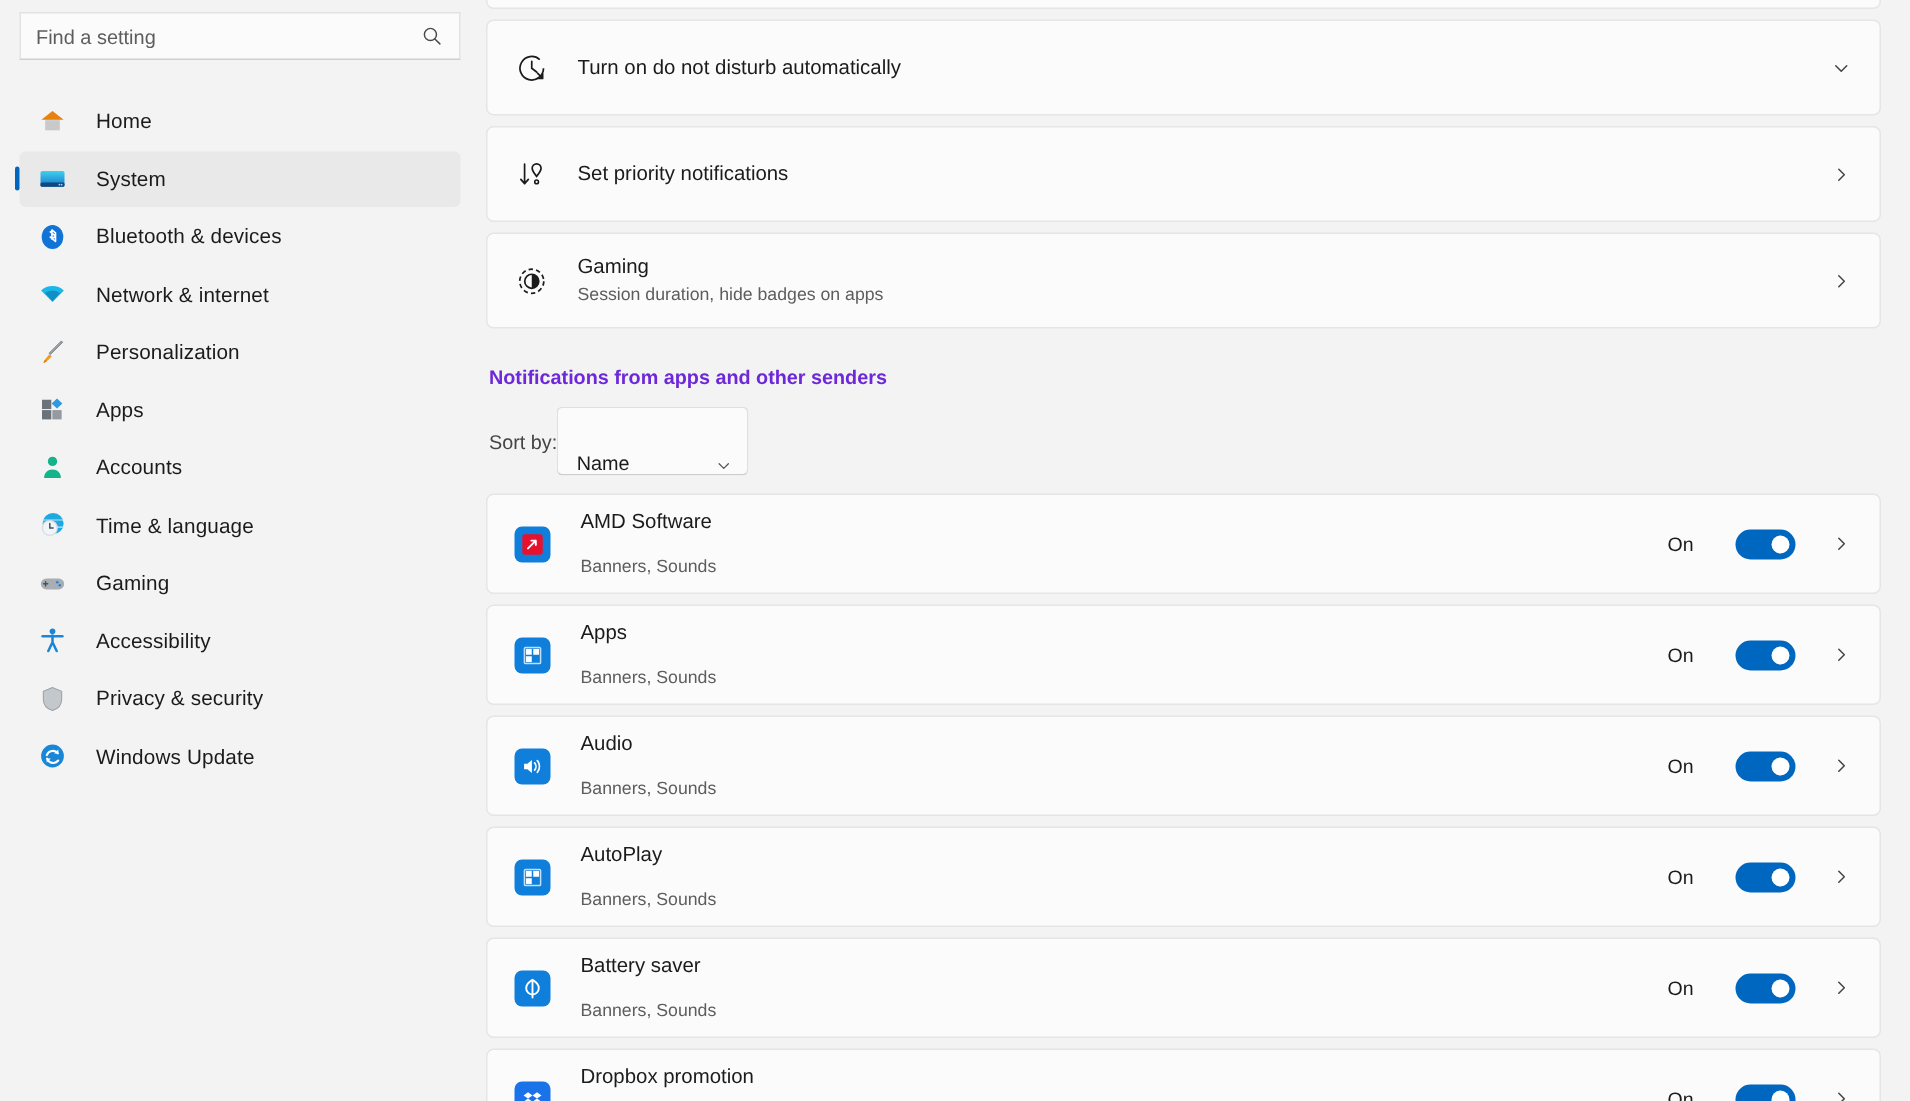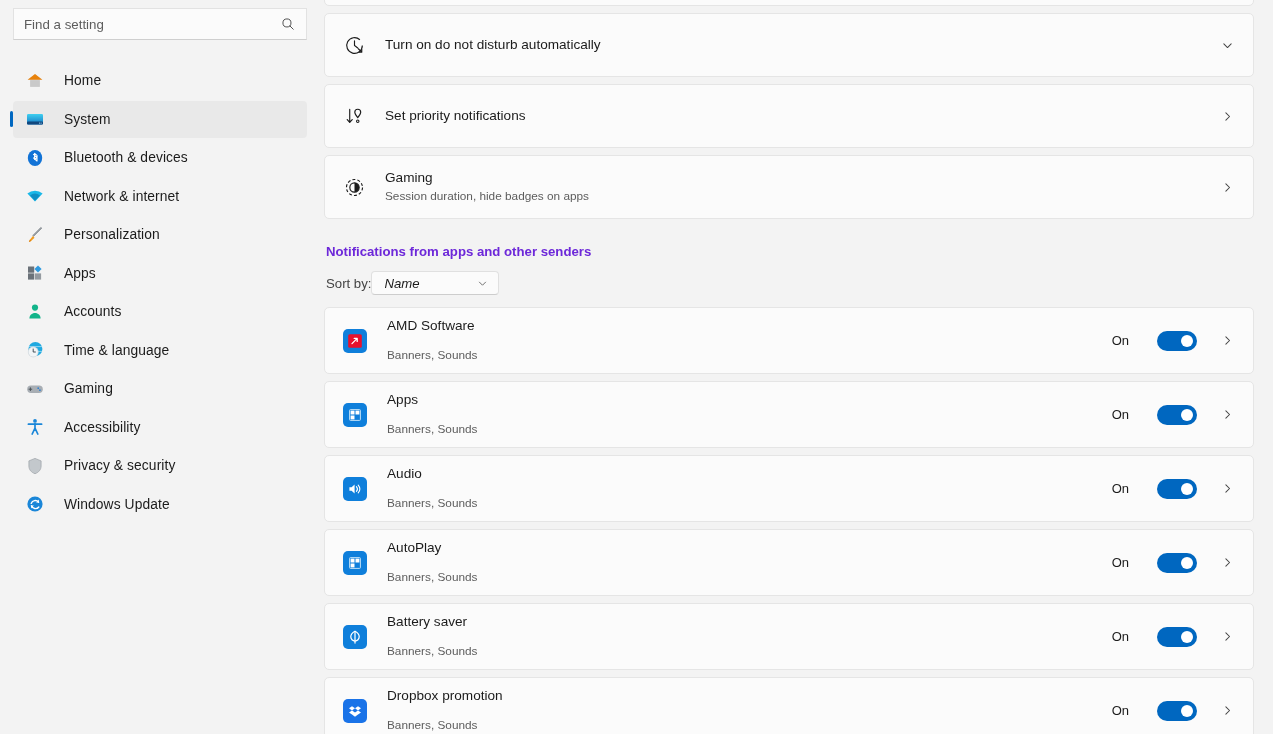--- a/index.html
+++ b/index.html
@@ -108,28 +108,28 @@
     margin-bottom: 7px;
   }
 
   .section-head {
     font-size: 13.2px; font-weight: bold; color: #6d28d9;
     margin: 25px 0 0 2px;
   }
   .sortrow { display: flex; align-items: center; margin: 12px 0 12px 2px; }
   .sort-label { font-size: 13.2px; color: #444; }
   .sort-select {
-    height: 24px; min-width: 128px;
+    height: 46px; min-width: 128px;
     background: #fbfbfb;
     border: 1px solid #e0e0e0;
     border-bottom-color: #cdcdcd;
     border-radius: 4px;
-    display: flex; align-items: center; justify-content: space-between;
+    display: flex; align-items: flex-end; justify-content: space-between;
     padding: 0 10px 0 12px;
-    font-size: 13.2px; color: #1b1b1b; font-style: italic;
+    font-size: 13.2px; color: #1b1b1b;
   }
 
   .approw {
     background: #fbfbfb;
     border: 1px solid #e5e5e5;
     border-radius: 5px;
     margin-bottom: 7px;
     display: flex; align-items: center;
     height: 67px;
     padding: 0 16px 0 18px;

